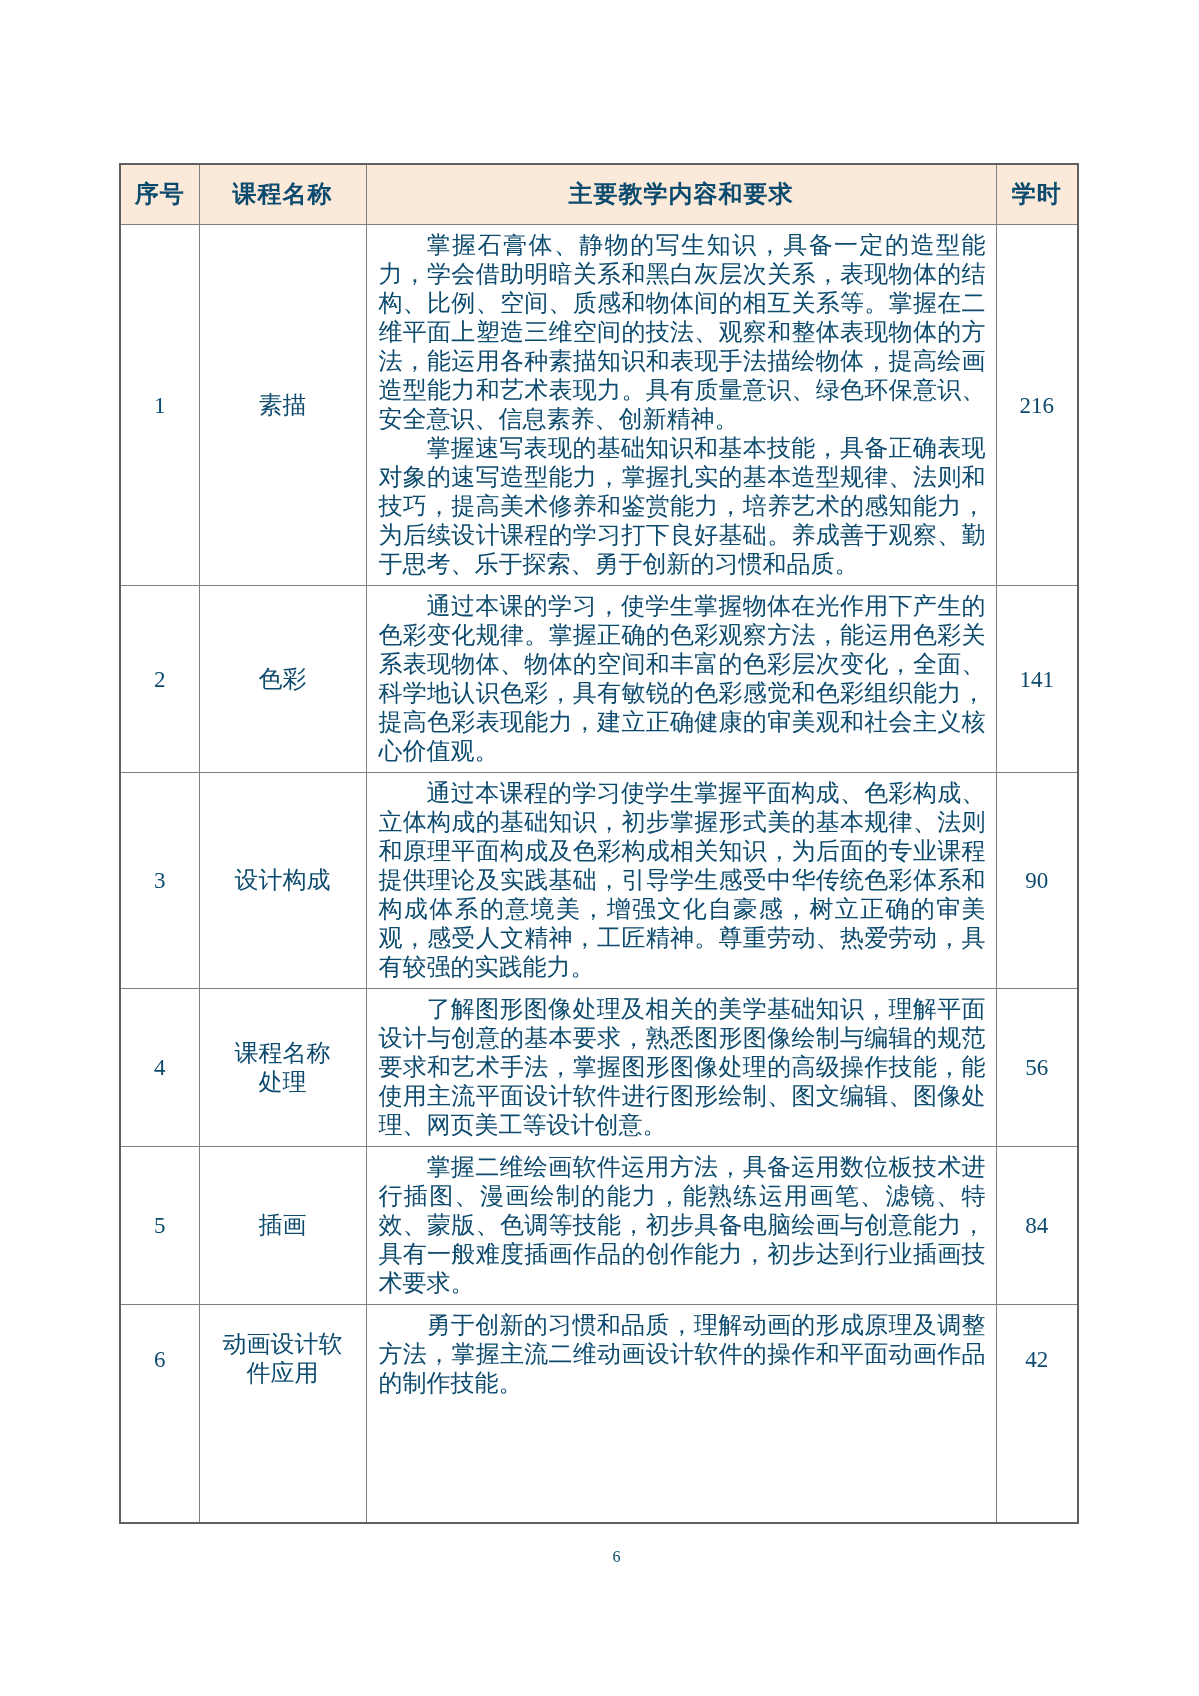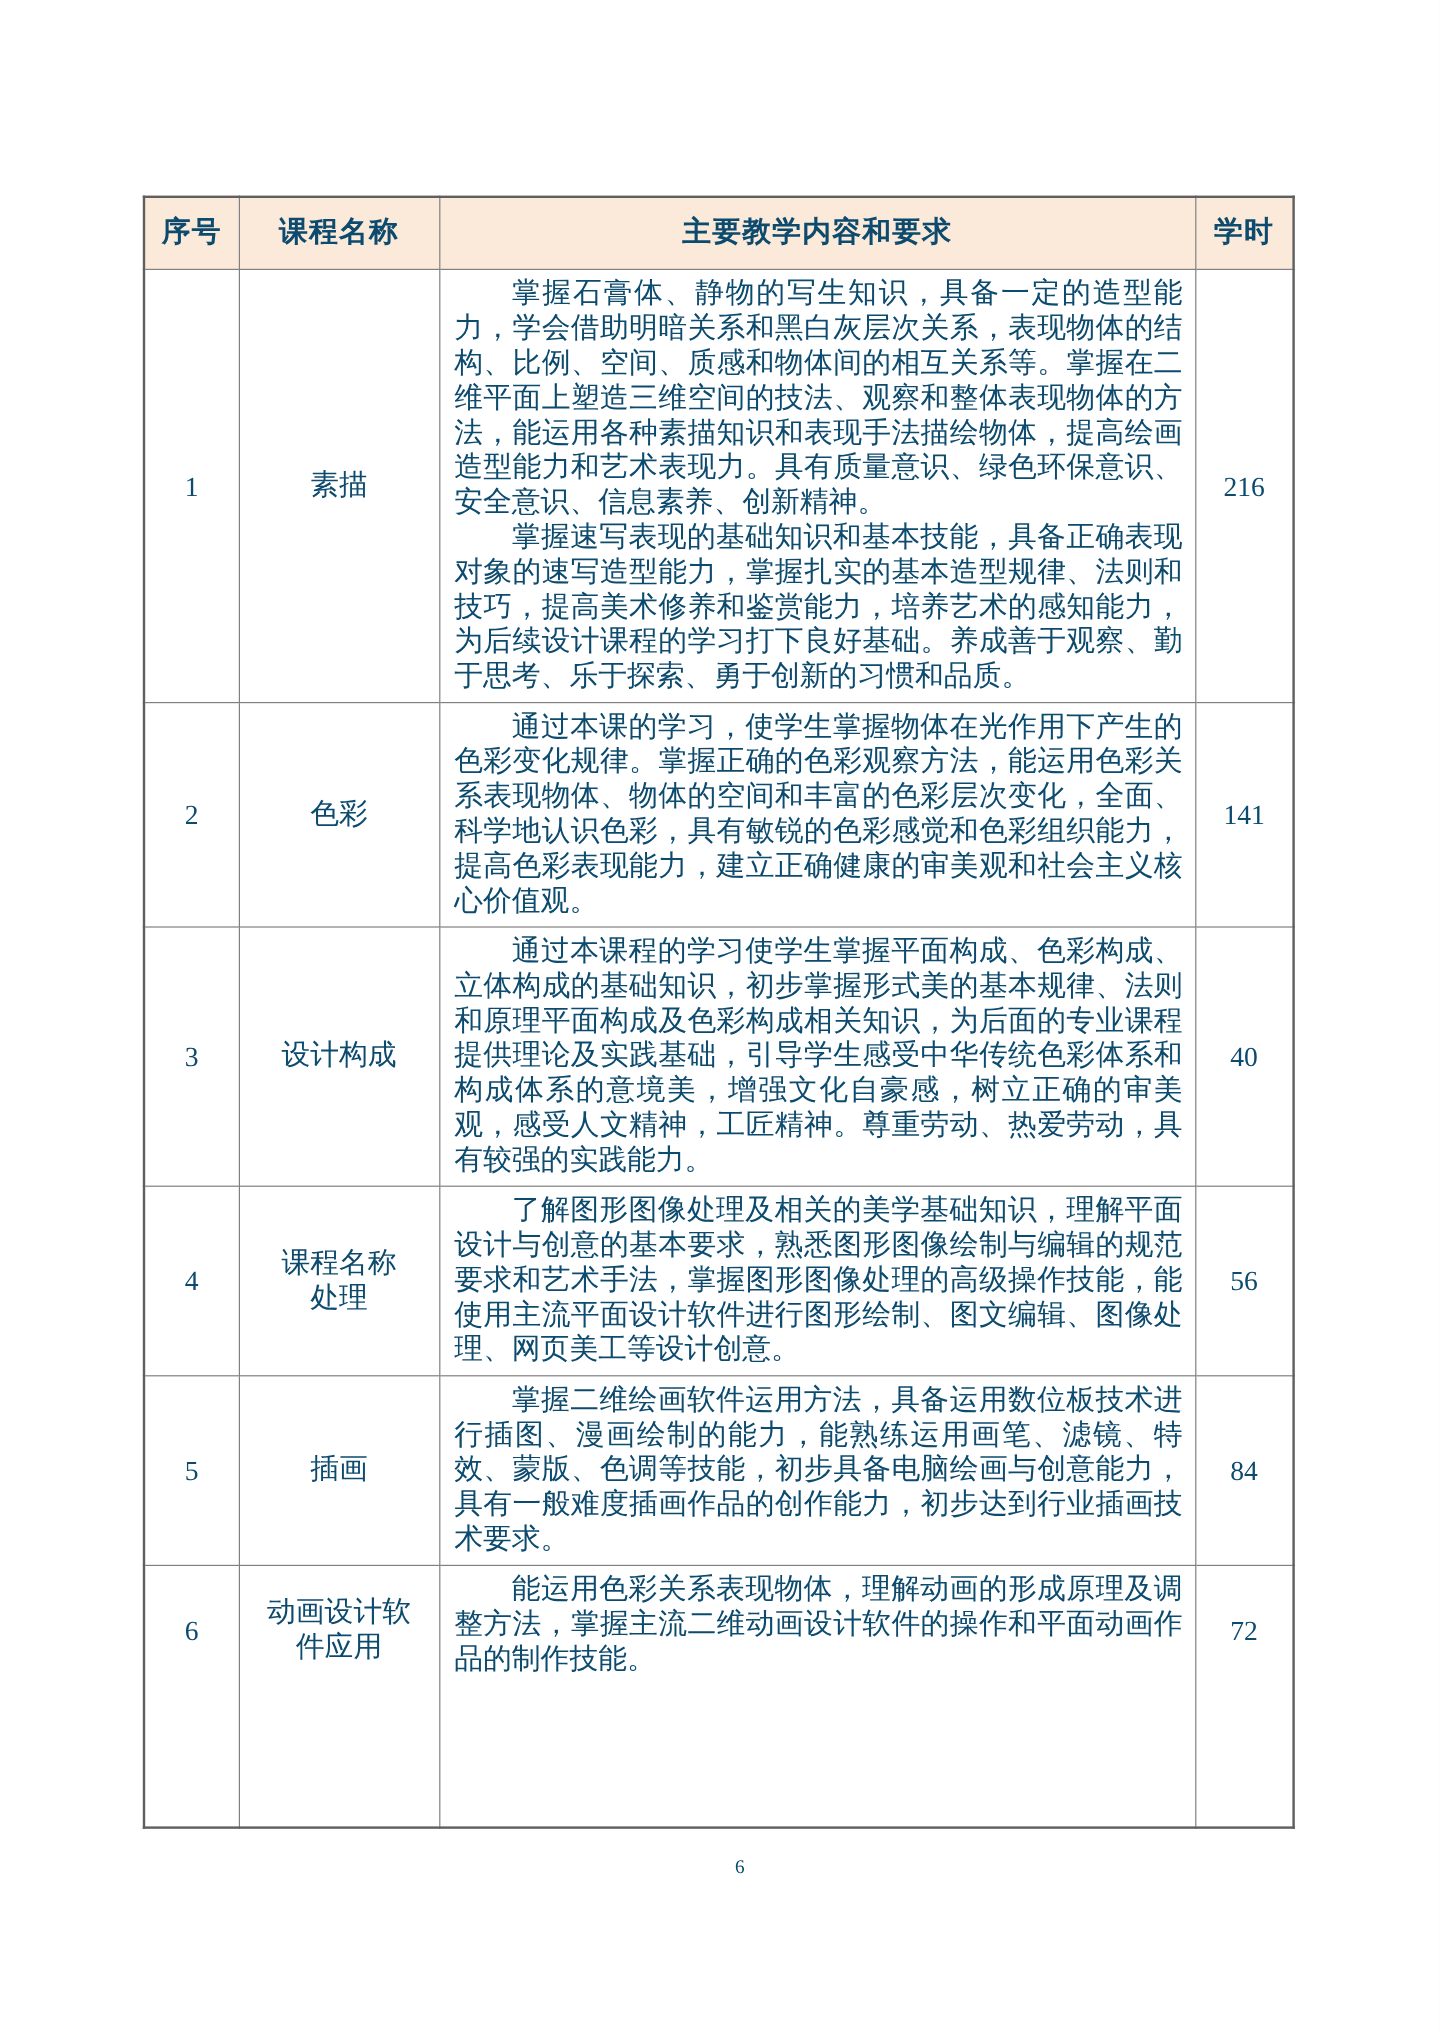--- a/index.html
+++ b/index.html
@@ -116,21 +116,21 @@
           <p>通过本课的学习，使学生掌握物体在光作用下产生的色彩变化规律。掌握正确的色彩观察方法，能运用色彩关系表现物体、物体的空间和丰富的色彩层次变化，全面、科学地认识色彩，具有敏锐的色彩感觉和色彩组织能力，提高色彩表现能力，建立正确健康的审美观和社会主义核心价值观。</p>
         </td>
         <td class="hrs-cell">141</td>
       </tr>
       <tr class="r3">
         <td class="no-cell">3</td>
         <td class="name-cell">设计构成</td>
         <td class="desc-cell">
           <p>通过本课程的学习使学生掌握平面构成、色彩构成、立体构成的基础知识，初步掌握形式美的基本规律、法则和原理平面构成及色彩构成相关知识，为后面的专业课程提供理论及实践基础，引导学生感受中华传统色彩体系和构成体系的意境美，增强文化自豪感，树立正确的审美观，感受人文精神，工匠精神。尊重劳动、热爱劳动，具有较强的实践能力。</p>
         </td>
-        <td class="hrs-cell">40</td>
+        <td class="hrs-cell">90</td>
       </tr>
       <tr class="r4">
         <td class="no-cell">4</td>
         <td class="name-cell">课程名称
 处理</td>
         <td class="desc-cell">
           <p>了解图形图像处理及相关的美学基础知识，理解平面设计与创意的基本要求，熟悉图形图像绘制与编辑的规范要求和艺术手法，掌握图形图像处理的高级操作技能，能使用主流平面设计软件进行图形绘制、图文编辑、图像处理、网页美工等设计创意。</p>
         </td>
         <td class="hrs-cell">56</td>
       </tr>
@@ -140,22 +140,22 @@
         <td class="desc-cell">
           <p>掌握二维绘画软件运用方法，具备运用数位板技术进行插图、漫画绘制的能力，能熟练运用画笔、滤镜、特效、蒙版、色调等技能，初步具备电脑绘画与创意能力，具有一般难度插画作品的创作能力，初步达到行业插画技术要求。</p>
         </td>
         <td class="hrs-cell">84</td>
       </tr>
       <tr class="r6">
         <td class="no-cell">6</td>
         <td class="name-cell">动画设计软
 件应用</td>
         <td class="desc-cell">
-          <p>能运用色彩关系表现物体，理解动画的形成原理及调整方法，掌握主流二维动画设计软件的操作和平面动画作品的制作技能。</p>
+          <p>勇于创新的习惯和品质，理解动画的形成原理及调整方法，掌握主流二维动画设计软件的操作和平面动画作品的制作技能。</p>
         </td>
-        <td class="hrs-cell">72</td>
+        <td class="hrs-cell">42</td>
       </tr>
     </tbody>
   </table>
 
   <div class="page-number">6</div>
 
 </div>
 
 </body></html>

